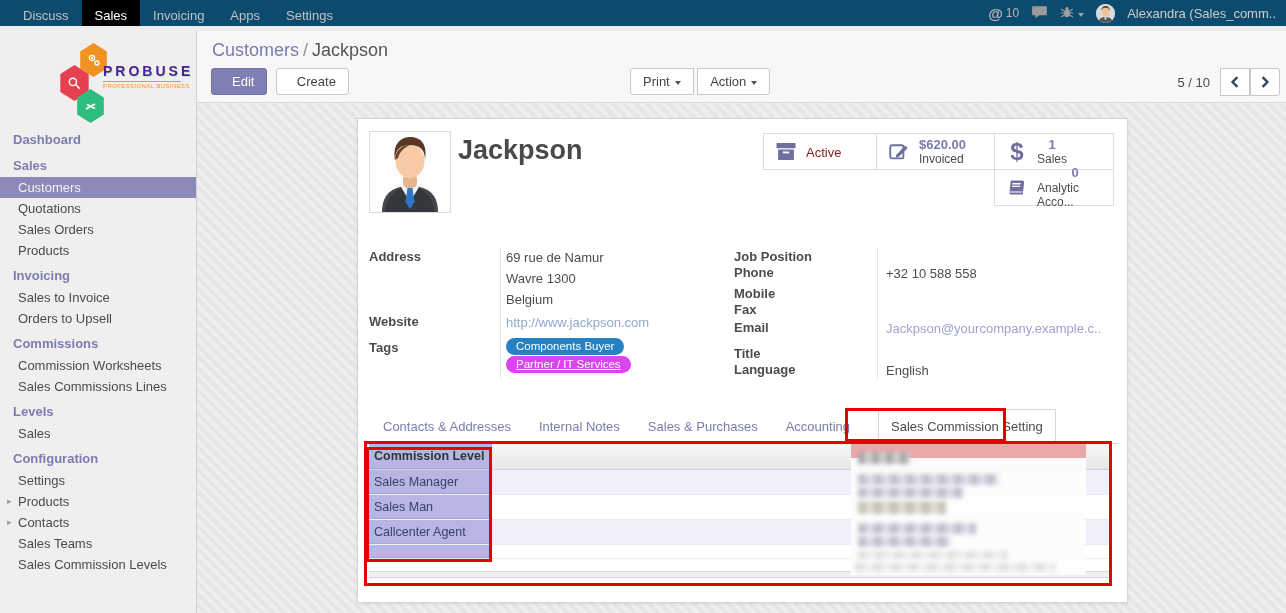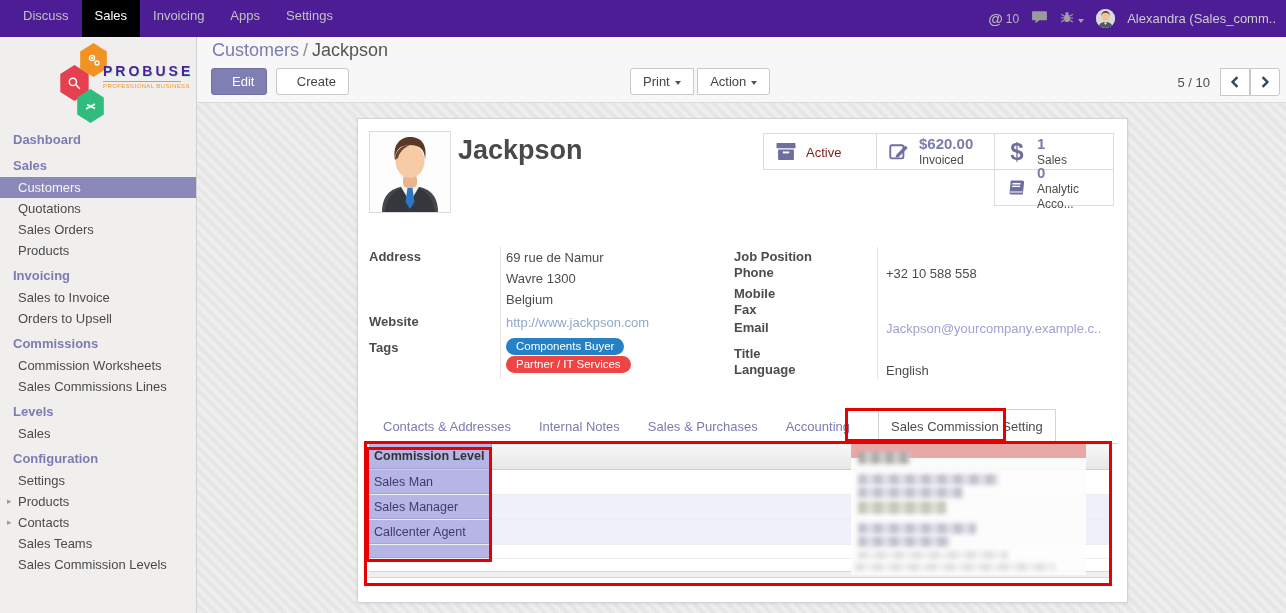--- a/index.html
+++ b/index.html
@@ -1,20 +1,20 @@
 <!DOCTYPE html>
 <html><head>
 <meta charset="utf-8">
 <style>
   * { box-sizing: border-box; margin: 0; padding: 0; }
   body { font-family: "Liberation Sans", sans-serif; background:#e9e9e9; }
   #screen { position:relative; width:1286px; height:613px; overflow:hidden; background:#ededed; }
 
   
-  #topbar { position:absolute; left:0; top:0; width:100%; height:37px; background:#4c1d95; display:flex; align-items:stretch; font-size:13px; color:#c2c2c2; z-index:20; }
+  #topbar { position:absolute; left:0; top:0; width:100%; height:26px; background:#0c4a6e; display:flex; align-items:stretch; font-size:13px; color:#c2c2c2; z-index:20; }
   .tb-left { display:flex; align-items:stretch; padding-left:10px; }
   .tb-item { line-height:31px; padding:0 13px; cursor:pointer; }
   .tb-item.active { background:#000; color:#fff; }
   .tb-right { margin-left:auto; display:flex; align-items:center; padding-right:6px; }
   .tb-right > * { margin-right:12px; }
   .mention { display:flex; align-items:center; color:#b8b8b8; }
   .mention .at { font-size:15px; font-weight:bold; margin-right:3px; }
   .mention .cnt { font-size:12px; }
   .tb-caret { display:inline-block; width:0; height:0; border-left:3.5px solid transparent; border-right:3.5px solid transparent; border-top:4px solid #a0a0a0; margin-left:4px; vertical-align:middle; }
   .mini-avatar { width:19px; height:19px; border-radius:50%; overflow:hidden; background:#cfd3d6; display:inline-block; }
@@ -60,37 +60,37 @@
   #main { position:absolute; left:197px; top:103px; right:0; bottom:0;
           background:repeating-linear-gradient(45deg,#eeeeee 0 4px,#e6e6e6 4px 8px); }
   #sheet { position:absolute; left:160px; top:15px; width:771px; height:485px; background:#fff; border:1px solid #d4d4d4; box-shadow:0 1px 3px rgba(0,0,0,0.08); }
 
   #avatar { position:absolute; left:11px; top:12px; width:82px; height:82px; border:1px solid #dcdcdc; background:#fff; }
   #partner-name { position:absolute; left:100px; top:16px; font-size:27px; font-weight:bold; color:#494949; }
 
   .stat-btn { position:absolute; height:37px; background:#fff; border:1px solid #dcdcdc; display:flex; align-items:center; padding-left:9px; cursor:pointer; }
   .stat-icon { width:26px; flex:none; display:flex; align-items:center; justify-content:center; color:#6f6e9e; }
   .stat-txt { margin-left:7px; line-height:1.2; }
-  .stat-val { font-size:15px; font-weight:bold; color:#7c7bad; }
+  .stat-val { font-size:13px; font-weight:bold; color:#7c7bad;text-align:center; }
   .stat-lbl { font-size:12px; color:#4c4c4c; }
   .stat-green { font-size:13px; color:#7f1d1d; }
   #sb-active   { left:405px; top:14px; width:114px; }
   #sb-invoiced { left:518px; top:14px; width:119px; }
   #sb-sales    { left:636px; top:14px; width:120px; }
   #sb-analytic { left:636px; top:50px; width:120px; }
   .dollar-glyph { font-size:24px; font-weight:bold; color:#6f6e9e; }
 
   .fld-label { position:absolute; font-size:13px; font-weight:bold; color:#4c4c4c; }
   .fld-value { position:absolute; font-size:13px; color:#4c4c4c; }
   .fld-link-blue { color:#8fa8cc; cursor:pointer; }
   .fld-link-purple { color:#a0a0d4; cursor:pointer; }
   .vsep { position:absolute; width:0; border-left:1px solid #e4e4e4; }
   .tag-pill { position:absolute; left:148px; color:#fff; font-size:11.5px; line-height:15px; padding:1px 10px; border-radius:10px; white-space:nowrap; cursor:pointer; }
   .tag-blue { background:#2581c4; }
-  .tag-plum { background:#ef4444; }
+  .tag-plum { background:#d946ef;text-decoration:underline; }
 
   
   #tabs { position:absolute; left:11px; top:292px; width:749px; height:33px; border-bottom:1px solid #d5d5d5; display:flex; align-items:flex-end; font-size:13px; color:#7c7bad; }
   .tab { padding:9px 0; margin:0 14px; cursor:pointer; white-space:nowrap; }
   .tab.active { background:#fff; border:1px solid #d5d5d5; border-bottom:1px solid #fff; margin-bottom:-1px; padding:9px 12px; color:#4c4c4c; }
 
   
   #ctable { position:absolute; left:11px; top:325px; width:742px; }
   .t-hrow { position:relative; height:26px; background:linear-gradient(#f7f7f7,#e7e7e7); border-bottom:1px solid #cfcfcf; }
   .t-row { position:relative; height:25px; border-bottom:1px solid #ededed; }
@@ -340,25 +340,25 @@
         <span class="tab">Internal Notes</span>
         <span class="tab">Sales &amp; Purchases</span>
         <span class="tab">Accounting</span>
         <span class="tab active">Sales Commission Setting</span>
       </div>
 
       <div id="ctable">
         <div class="t-hrow">
           <div class="t-cell-lvl">Commission Level</div>
         </div>
+        <div class="t-row odd">
+          <div class="t-cell-lvl">Sales Manager</div>
+        </div>
         <div class="t-row">
           <div class="t-cell-lvl">Sales Man</div>
-        </div>
-        <div class="t-row odd">
-          <div class="t-cell-lvl">Sales Manager</div>
         </div>
         <div class="t-row odd">
           <div class="t-cell-lvl">Callcenter Agent</div>
         </div>
         <div class="t-row empty">
           <div class="t-cell-lvl"></div>
         </div>
       </div>
       <div id="t-footer"></div>
 

